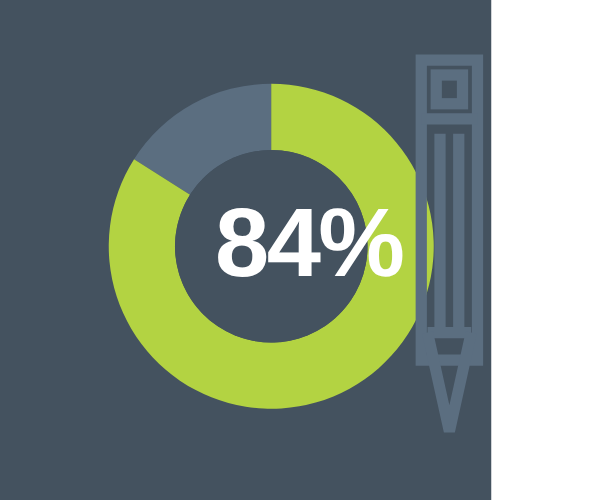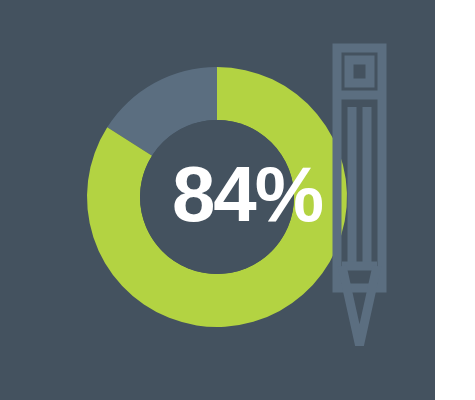--- a/index.html
+++ b/index.html
@@ -5,21 +5,21 @@
 <style>
   html, body {
     margin: 0;
     padding: 0;
   }
   body {
     font-family: "Liberation Sans", sans-serif;
   }
   #infographic {
     position: relative;
-    width: 435px;
+    width: 393px;
     height: 400px;
     overflow: hidden;
   }
   #infographic svg.canvas {
     display: block;
     width: 475px;
     height: 400px;
   }
   .pct-text {
     font-family: "Liberation Sans", sans-serif;

